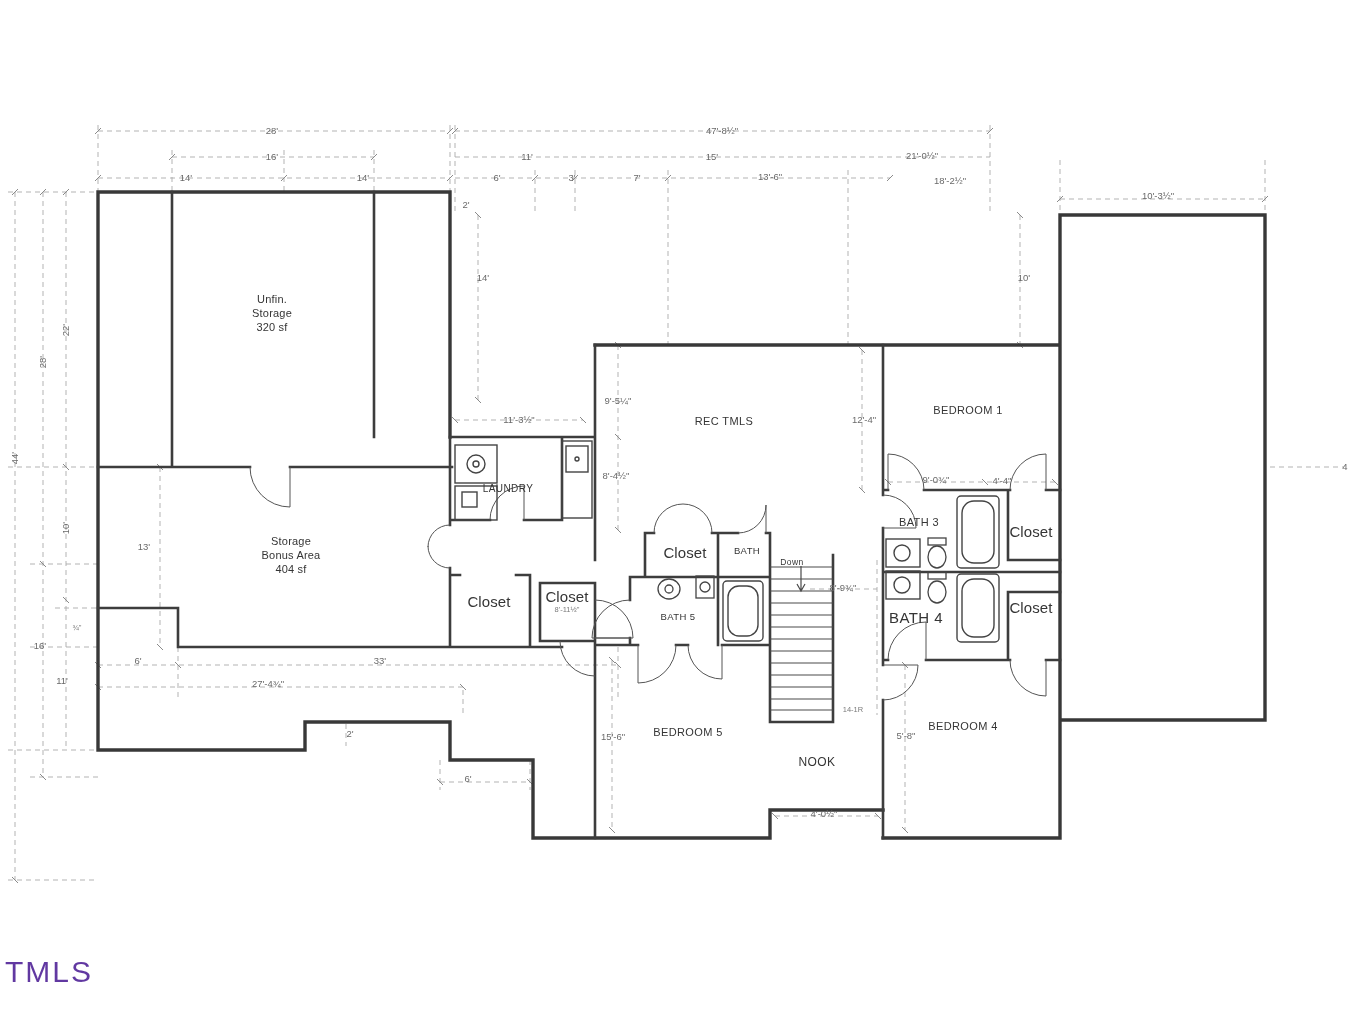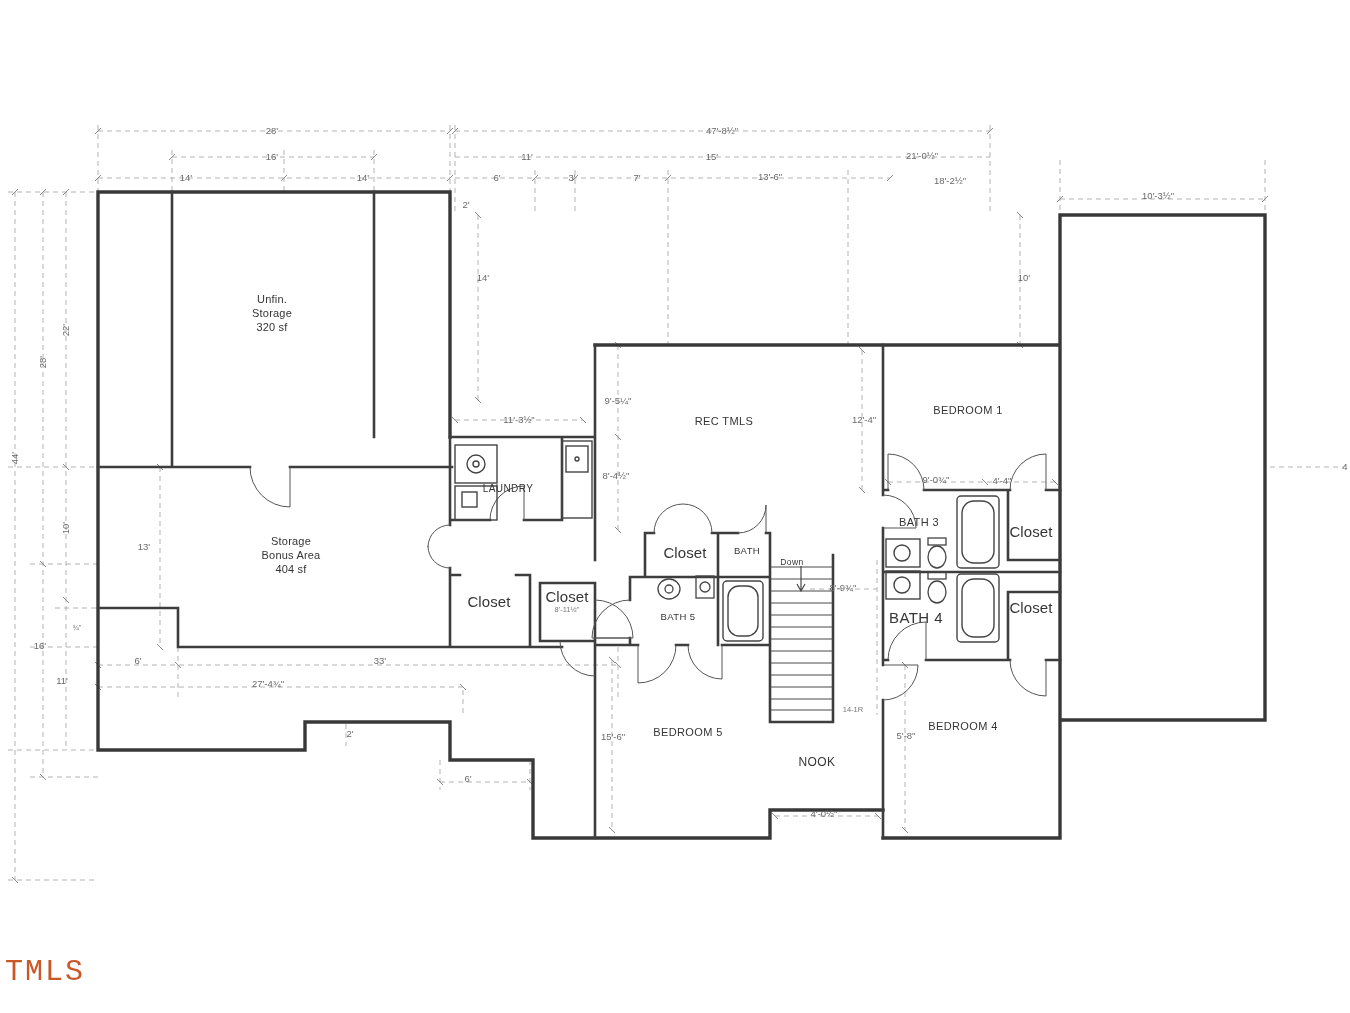--- a/index.html
+++ b/index.html
@@ -15,22 +15,22 @@
   .lbl.rot{transform:translate(-50%,-50%) rotate(-90deg);}
   .lbl.tiny{font-size:7.5px;color:#7a7a7a;}
   .room{
     position:absolute;transform:translate(-50%,-50%);
     white-space:nowrap;color:#353535;font-size:11px;letter-spacing:.4px;line-height:1;
   }
   .room.lg{font-size:11px;letter-spacing:.2px;margin-top:10px;}
   .room.sm{font-size:15px;letter-spacing:.1px;}
   .room.xs{font-size:8.5px;}
   .wm{
-    position:absolute;left:5px;top:955px;font-size:30px;color:#c2410c;
-    letter-spacing:2px;font-weight:500;opacity:.88;font-family:Liberation Mono, monospace;
+    position:absolute;left:5px;top:955px;font-size:30px;color:#4c1d95;
+    letter-spacing:2px;font-weight:500;opacity:.88;
   }
 </style>
 </head>
 <body>
 
 <div class="plan">
 
   <svg width="1350" height="1013" viewBox="0 0 1350 1013">
 
     <path fill="none" stroke="#aaaaaa" stroke-width="0.9" stroke-dasharray="5 4" d="

